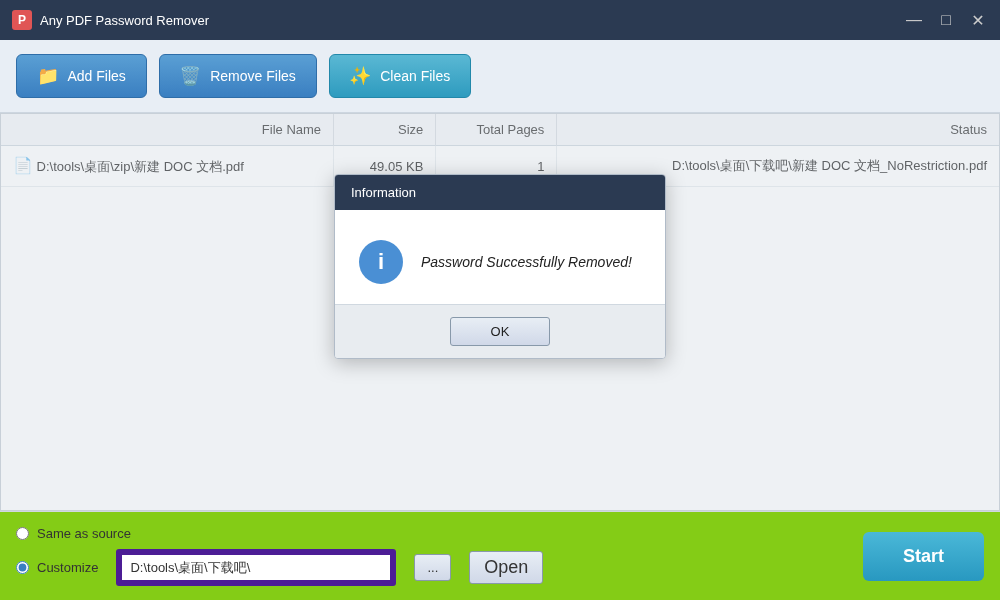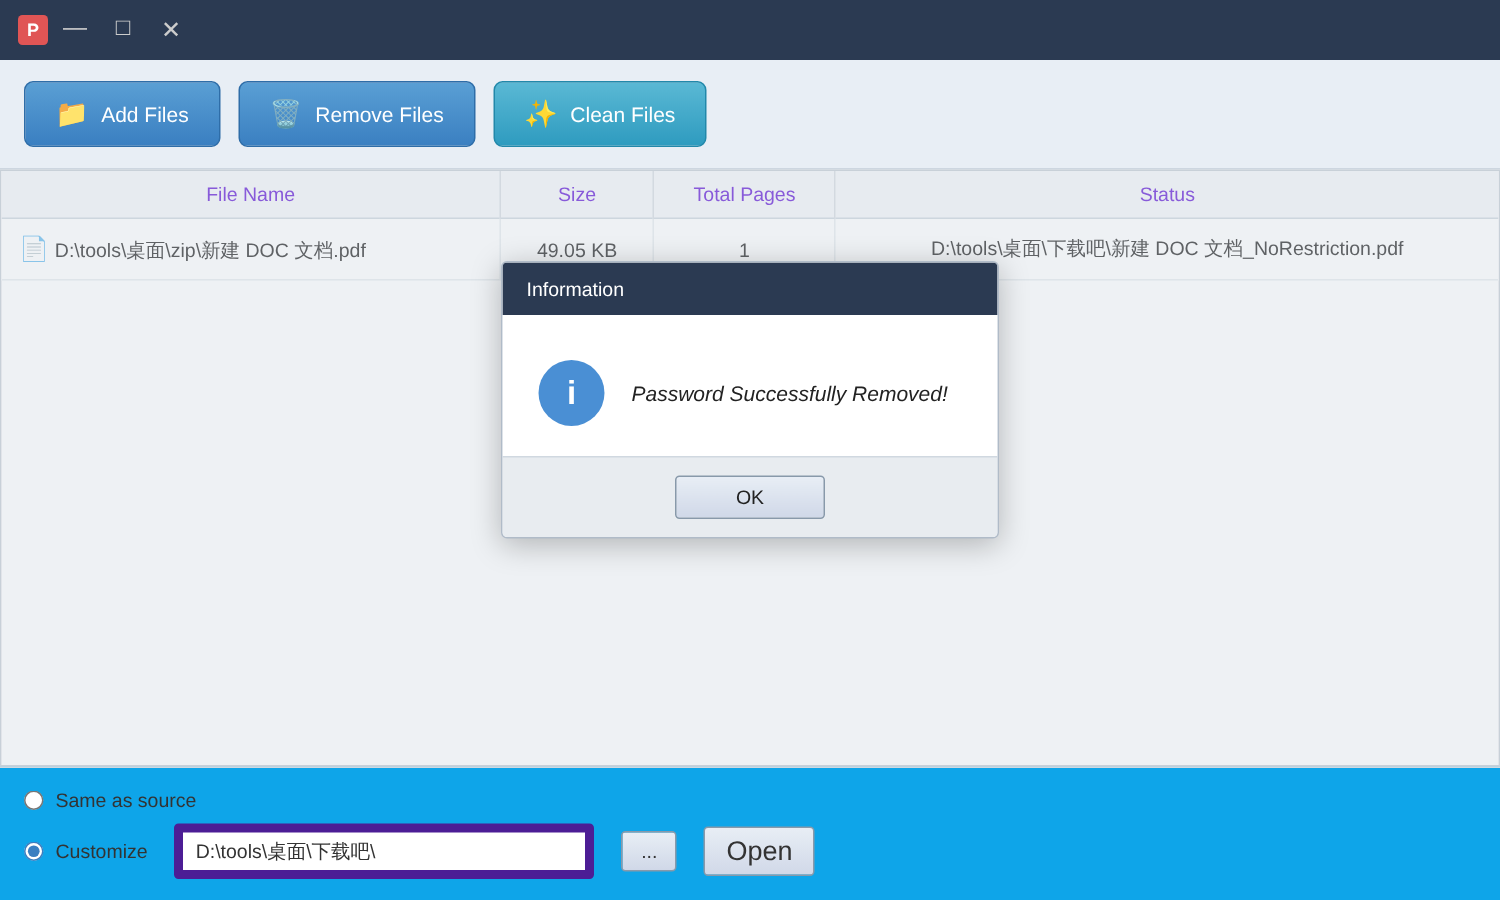--- a/index.html
+++ b/index.html
@@ -111,35 +111,35 @@
       border-collapse: collapse;
     }
     .file-table thead tr {
       background: #f5f7fa;
       border-bottom: 1px solid #d0d8e0;
     }
     .file-table thead th {
       padding: 8px 12px;
       font-size: 13px;
       font-weight: normal;
-      color: #6d28d9;
-      text-align: center;
+      color: #404040;
+      text-align: right;
       border-right: 1px solid #d8dde2;
     }
     .file-table thead th:last-child { border-right: none; }
 
     .file-table tbody tr {
       background: white;
       border-bottom: 1px solid #e8ecf0;
     }
     .file-table tbody td {
       padding: 10px 12px;
       font-size: 13px;
       color: #333;
-      text-align: center;
+      text-align: right;
       border-right: 1px solid #e8ecf0;
       vertical-align: middle;
     }
     .file-table tbody td:first-child {
       text-align: left;
       display: flex;
       align-items: center;
       gap: 6px;
     }
     .file-table tbody td:last-child { border-right: none; }
@@ -219,21 +219,21 @@
       border-radius: 3px;
       padding: 6px 40px;
       font-size: 13px;
       cursor: pointer;
       color: #222;
     }
 
     
     .bottom-area {
       padding: 14px 16px;
-      background: #0ea5e9;
+      background: #84cc16;
       border-top: 1px solid #d0d8e0;
       display: flex;
       align-items: center;
       gap: 16px;
     }
 
     .radio-group {
       display: flex;
       flex-direction: column;
       gap: 8px;
@@ -300,20 +300,21 @@
       display: flex;
       align-items: center;
       gap: 18px;
     }
   </style>
 </head>
 <body>
 
 <div class="title-bar">
   <div class="title-bar-icon">P</div>
+  <span class="title-bar-title">Any PDF Password Remover</span>
   <div class="title-bar-controls">
     <span class="title-bar-btn">—</span>
     <span class="title-bar-btn">□</span>
     <span class="title-bar-btn">✕</span>
   </div>
 </div>
 
 <div class="main-area">
 
   <div class="toolbar">
@@ -380,15 +381,16 @@
         <label class="radio-option">
           <input type="radio" name="output" checked="" style="">
           <span>Customize</span>
         </label>
         <input type="text" class="path-input" value="D:\tools\桌面\下载吧\" style="">
         <button class="browse-btn">...</button>
         <button class="open-btn">Open</button>
       </div>
     </div>
     <div class="spacer"></div>
+    <button class="start-btn">Start</button>
   </div>
 
 </div>
 
 </body></html>

